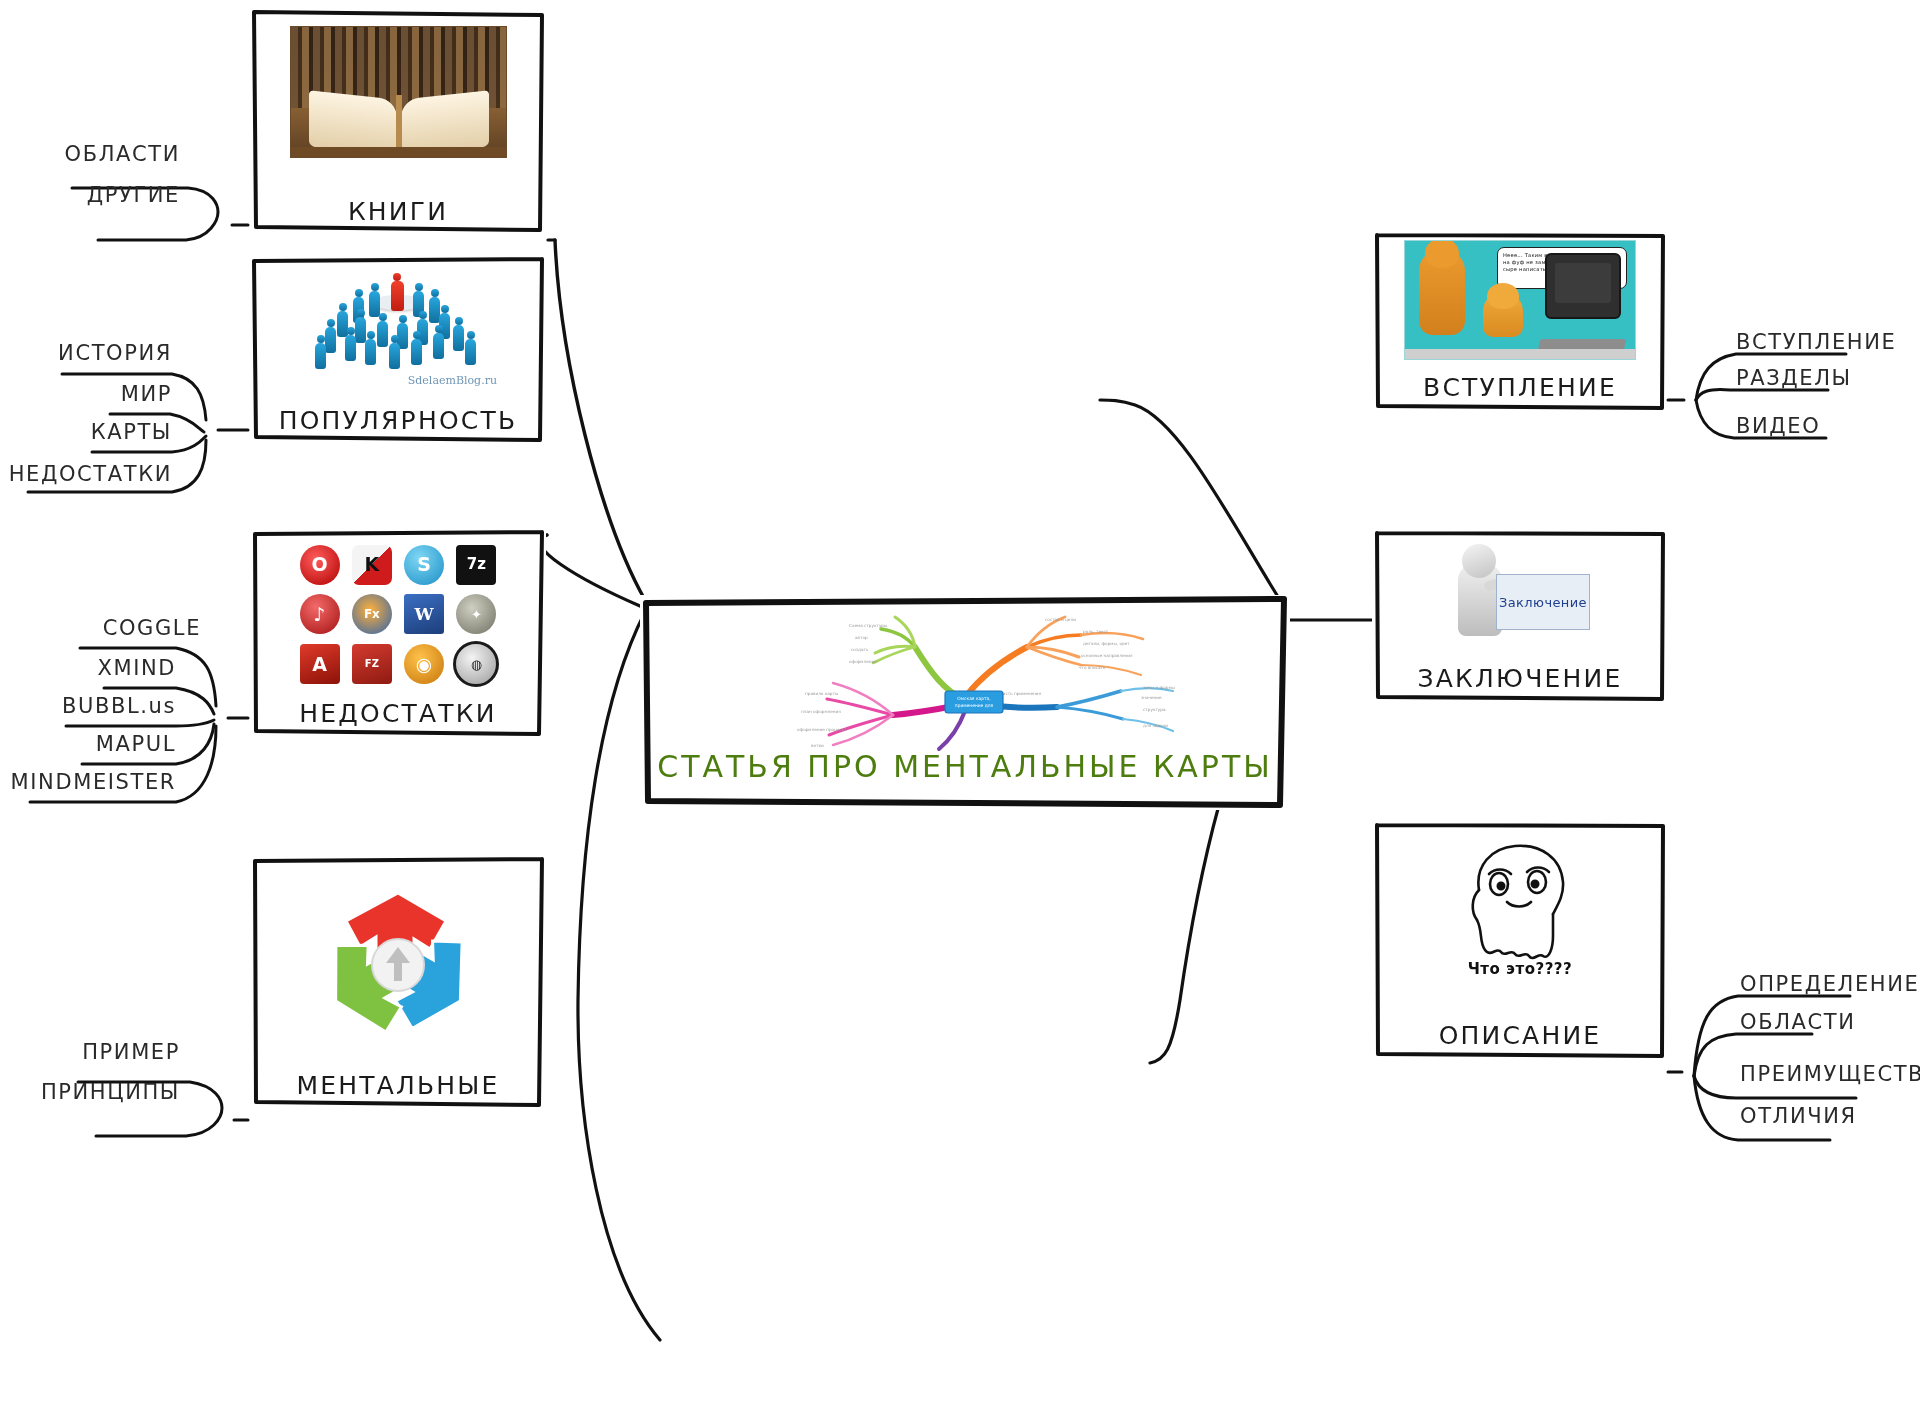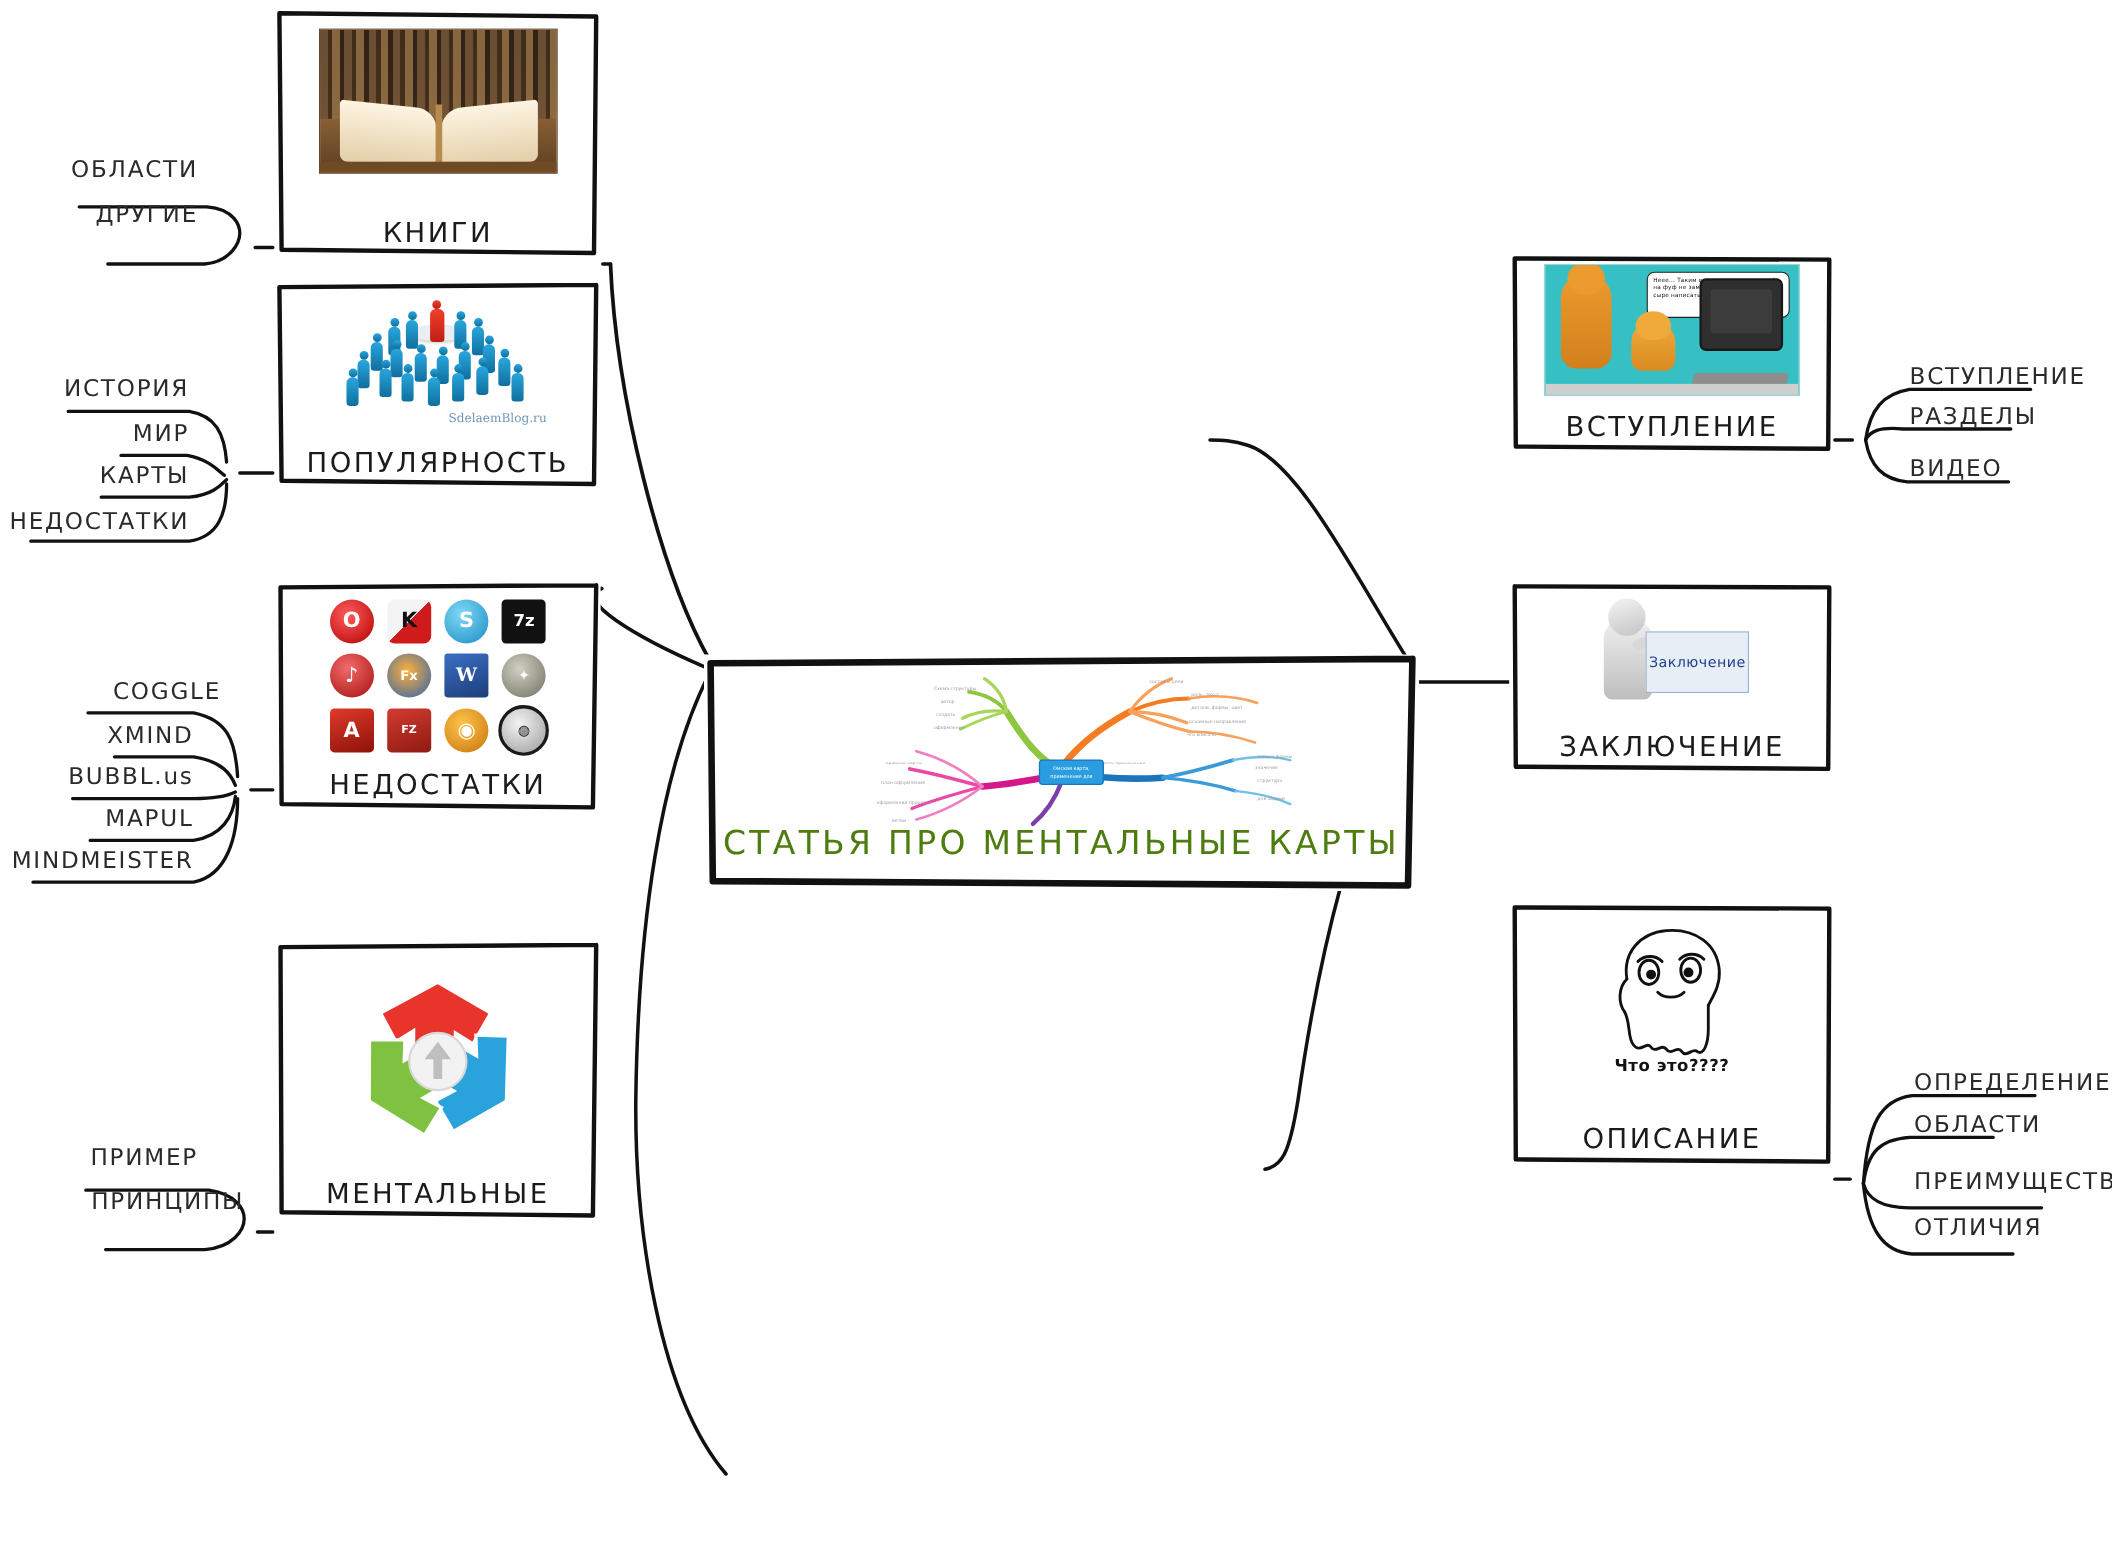--- a/index.html
+++ b/index.html
@@ -266,21 +266,21 @@
     <div class="caption">МЕНТАЛЬНЫЕ</div>
   </div>
 
   <svg class="layer">
     <g fill="none" stroke="#111" stroke-width="3" stroke-linecap="round">
       <path d="M78,1082 L190,1082 C216,1086 222,1100 222,1108 C222,1118 212,1134 186,1136 L96,1136"></path>
       <path d="M234,1120 L248,1120"></path>
     </g>
   </svg>
   <div class="sublabel l" style="left:0px;top:1040px;width:180px;">ПРИМЕР</div>
-  <div class="sublabel l" style="left:0px;top:1080px;width:180px;padding-left:42px;">ПРИНЦИПЫ</div>
+  <div class="sublabel l" style="left:0px;top:1080px;width:180px;">ПРИНЦИПЫ</div>
 
   <div class="node" style="left:640px;top:595px;width:650px;height:215px;">
     <svg class="layer" style="width:650px;height:215px;" viewBox="0 0 650 215">
       <path d="M6,8 L644,4 M644,4 L640,210 M640,210 L8,206 M8,206 L6,8" fill="none" stroke="#111" stroke-width="6" stroke-linecap="round"></path>
     </svg>
     <div class="thumb" style="top:8px;">
       <div class="mini">
         <svg viewBox="0 0 440 150" width="440" height="150">
           <g fill="none" stroke-linecap="round">
             <path d="M218,96 C200,88 186,70 170,44" stroke="#8dc63f" stroke-width="6"></path>

